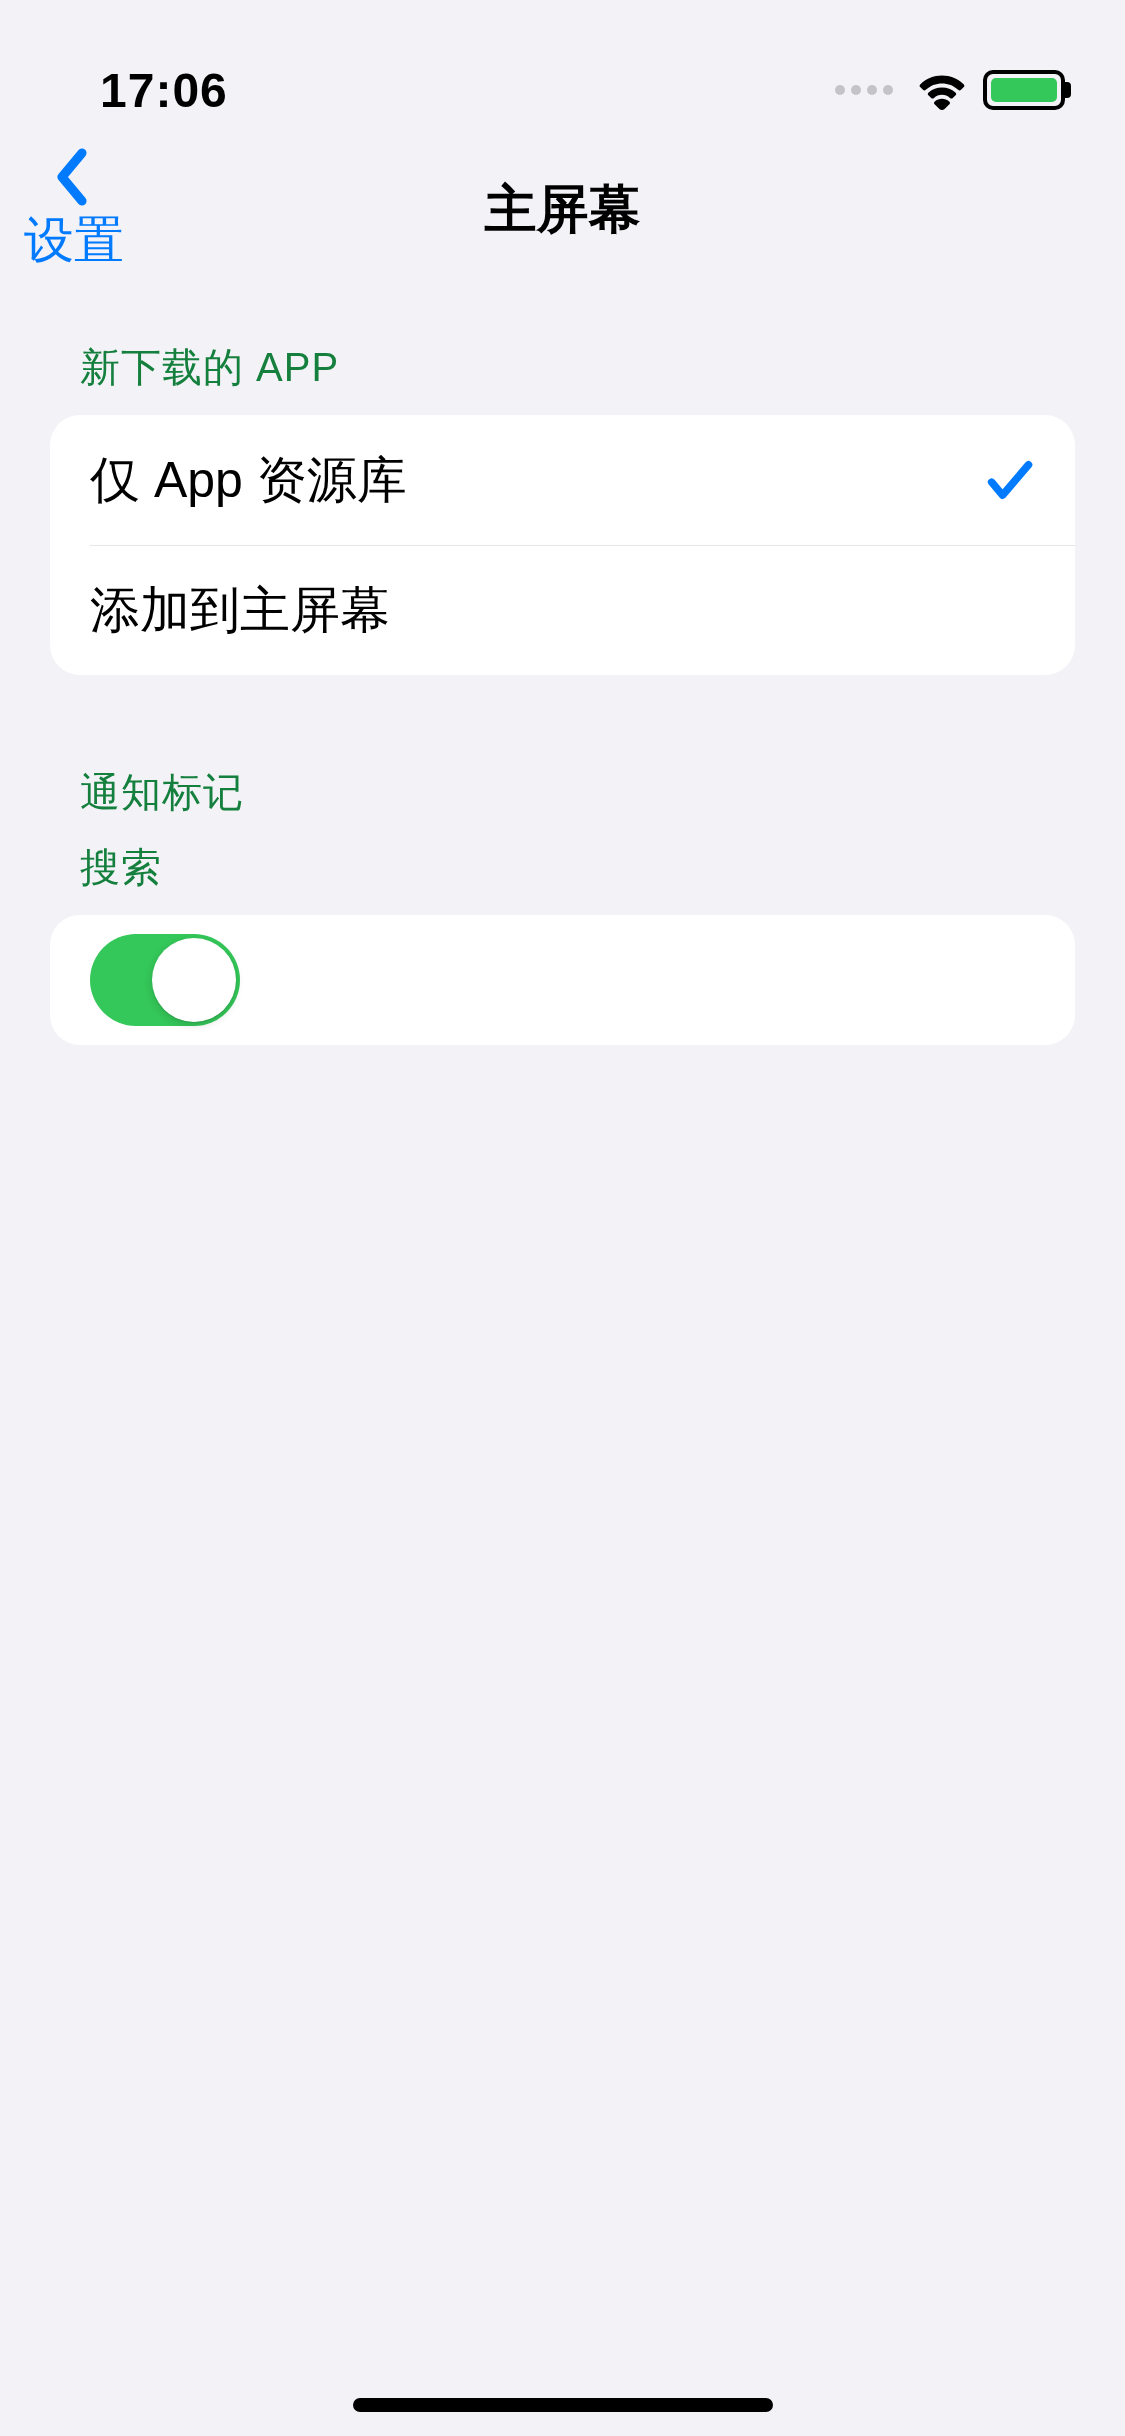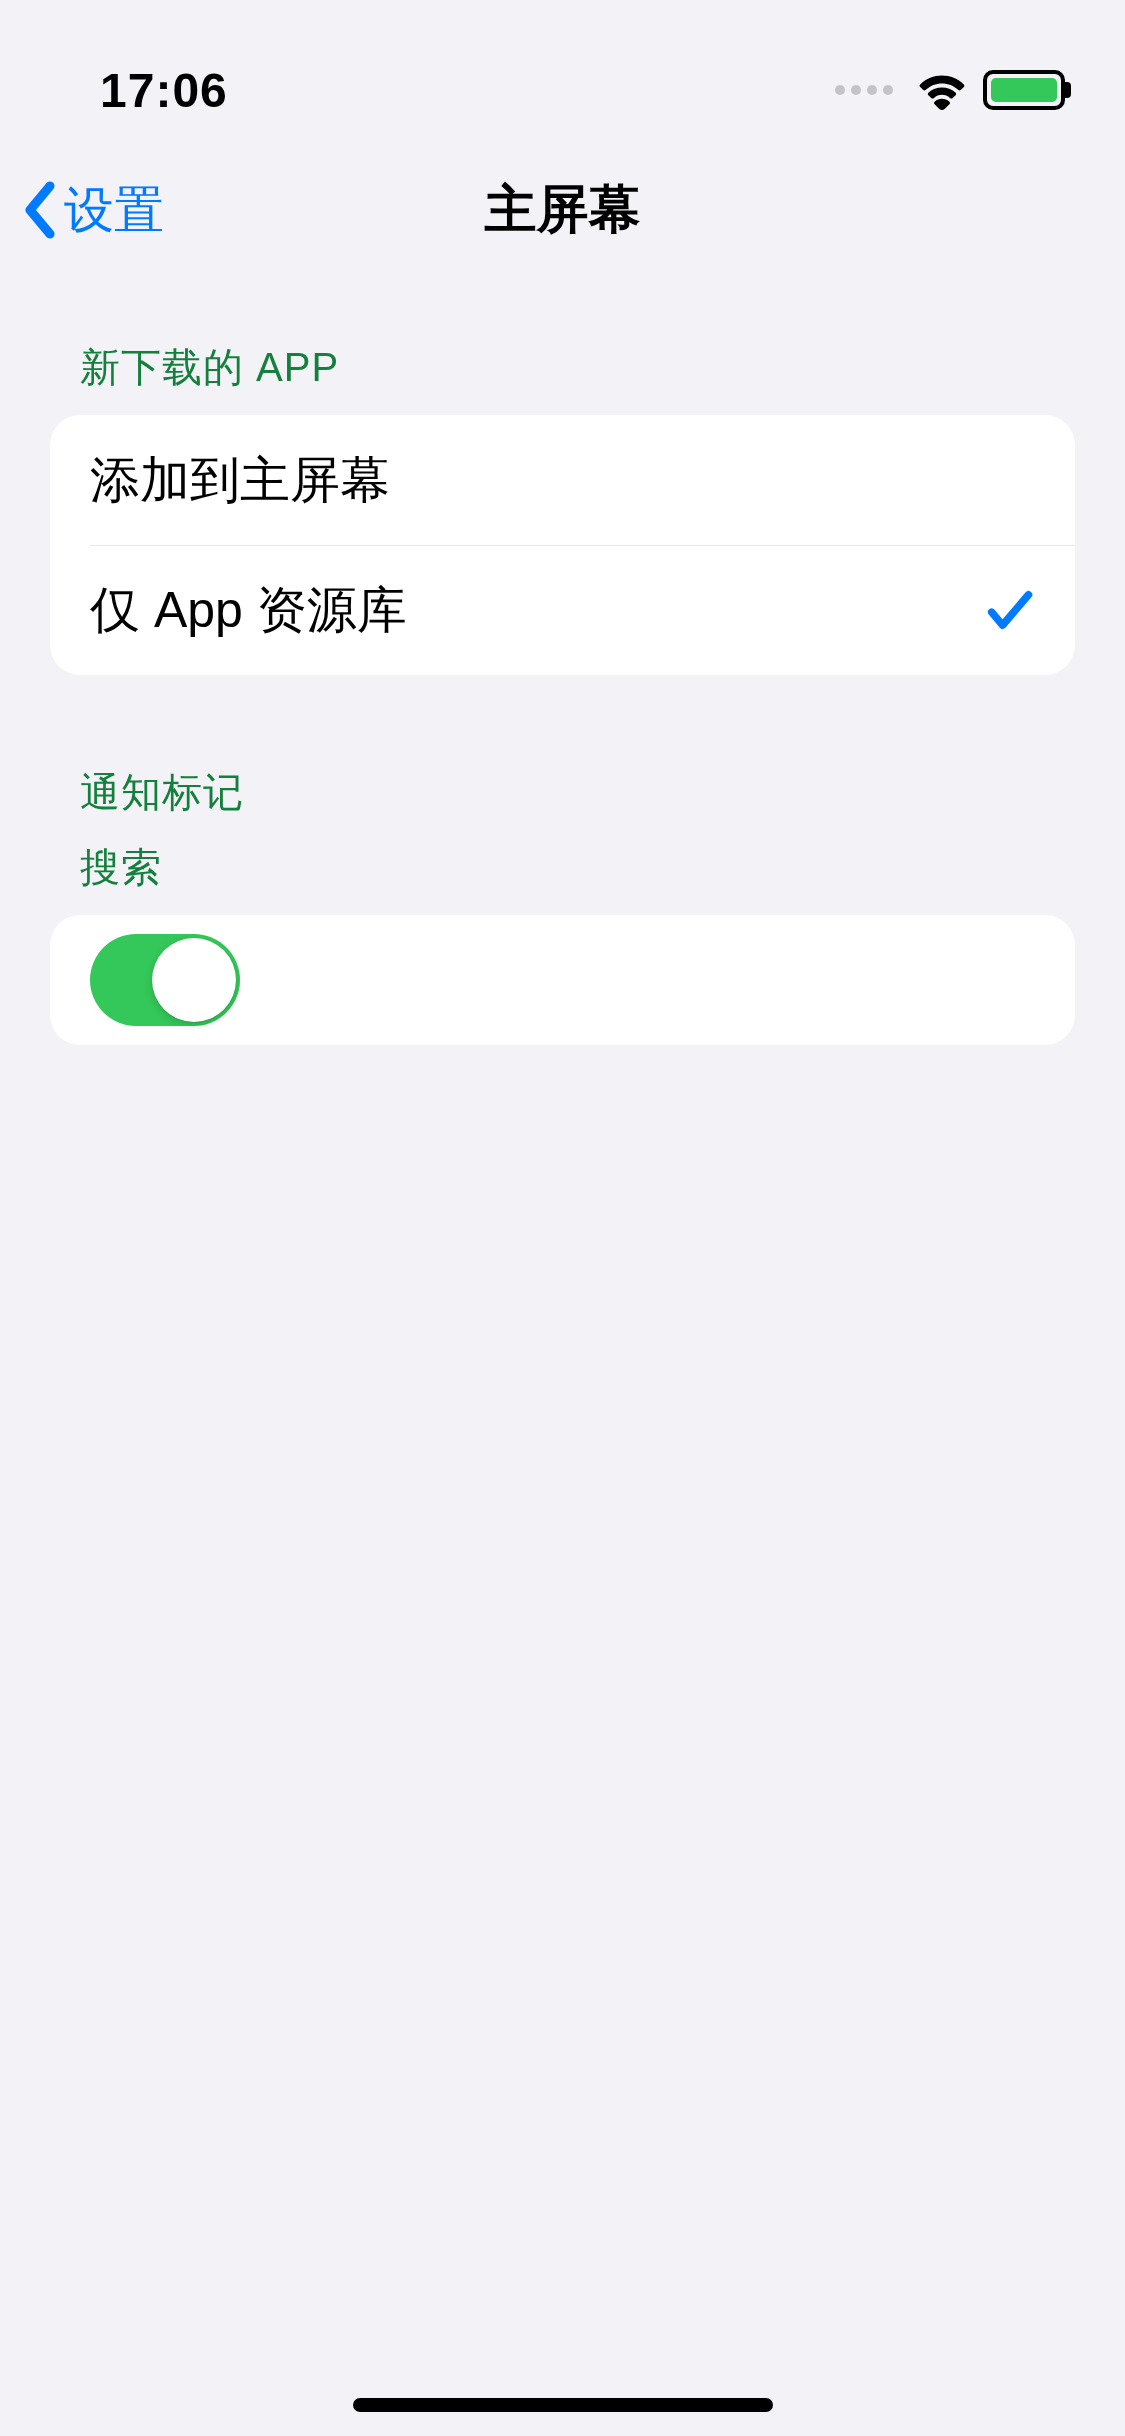--- a/index.html
+++ b/index.html
@@ -86,20 +86,21 @@
       height: 140px;
       padding: 0 30px;
     }
     .nav-back {
       position: absolute;
       left: 20px;
       display: flex;
       align-items: center;
       color: #007aff;
       font-size: 50px;
+      flex-direction: column;
     }
     .nav-back svg {
       width: 40px;
       height: 60px;
     }
     .nav-back-label {
       margin-left: 4px;
     }
     .nav-title {
       font-size: 52px;
@@ -218,30 +219,30 @@
     <span class="nav-back-label">设置</span>
   </div>
   <div class="nav-title">主屏幕</div>
 </div>
 
 <div class="content">
 
   <div class="section-header">新下载的 APP</div>
   <div class="group">
     <div class="row">
-      <span class="row-label">添加到主屏幕</span>
-    </div>
-    <div class="row">
       <span class="row-label">仅 App 资源库</span>
       <span class="check-icon">
         <svg viewBox="0 0 24 24">
             <polyline points="4,13 9,19 21,5" fill="none" stroke="#007aff" stroke-width="3.5" stroke-linecap="round" stroke-linejoin="round"></polyline>
           </svg>
       </span>
     </div>
+    <div class="row">
+      <span class="row-label">添加到主屏幕</span>
+    </div>
   </div>
 
   <div class="section-header">通知标记</div>
 
   <div class="section-header">搜索</div>
   <div class="group">
     <div class="row">
       <div class="toggle on">
         <div class="toggle-knob"></div>
       </div>

